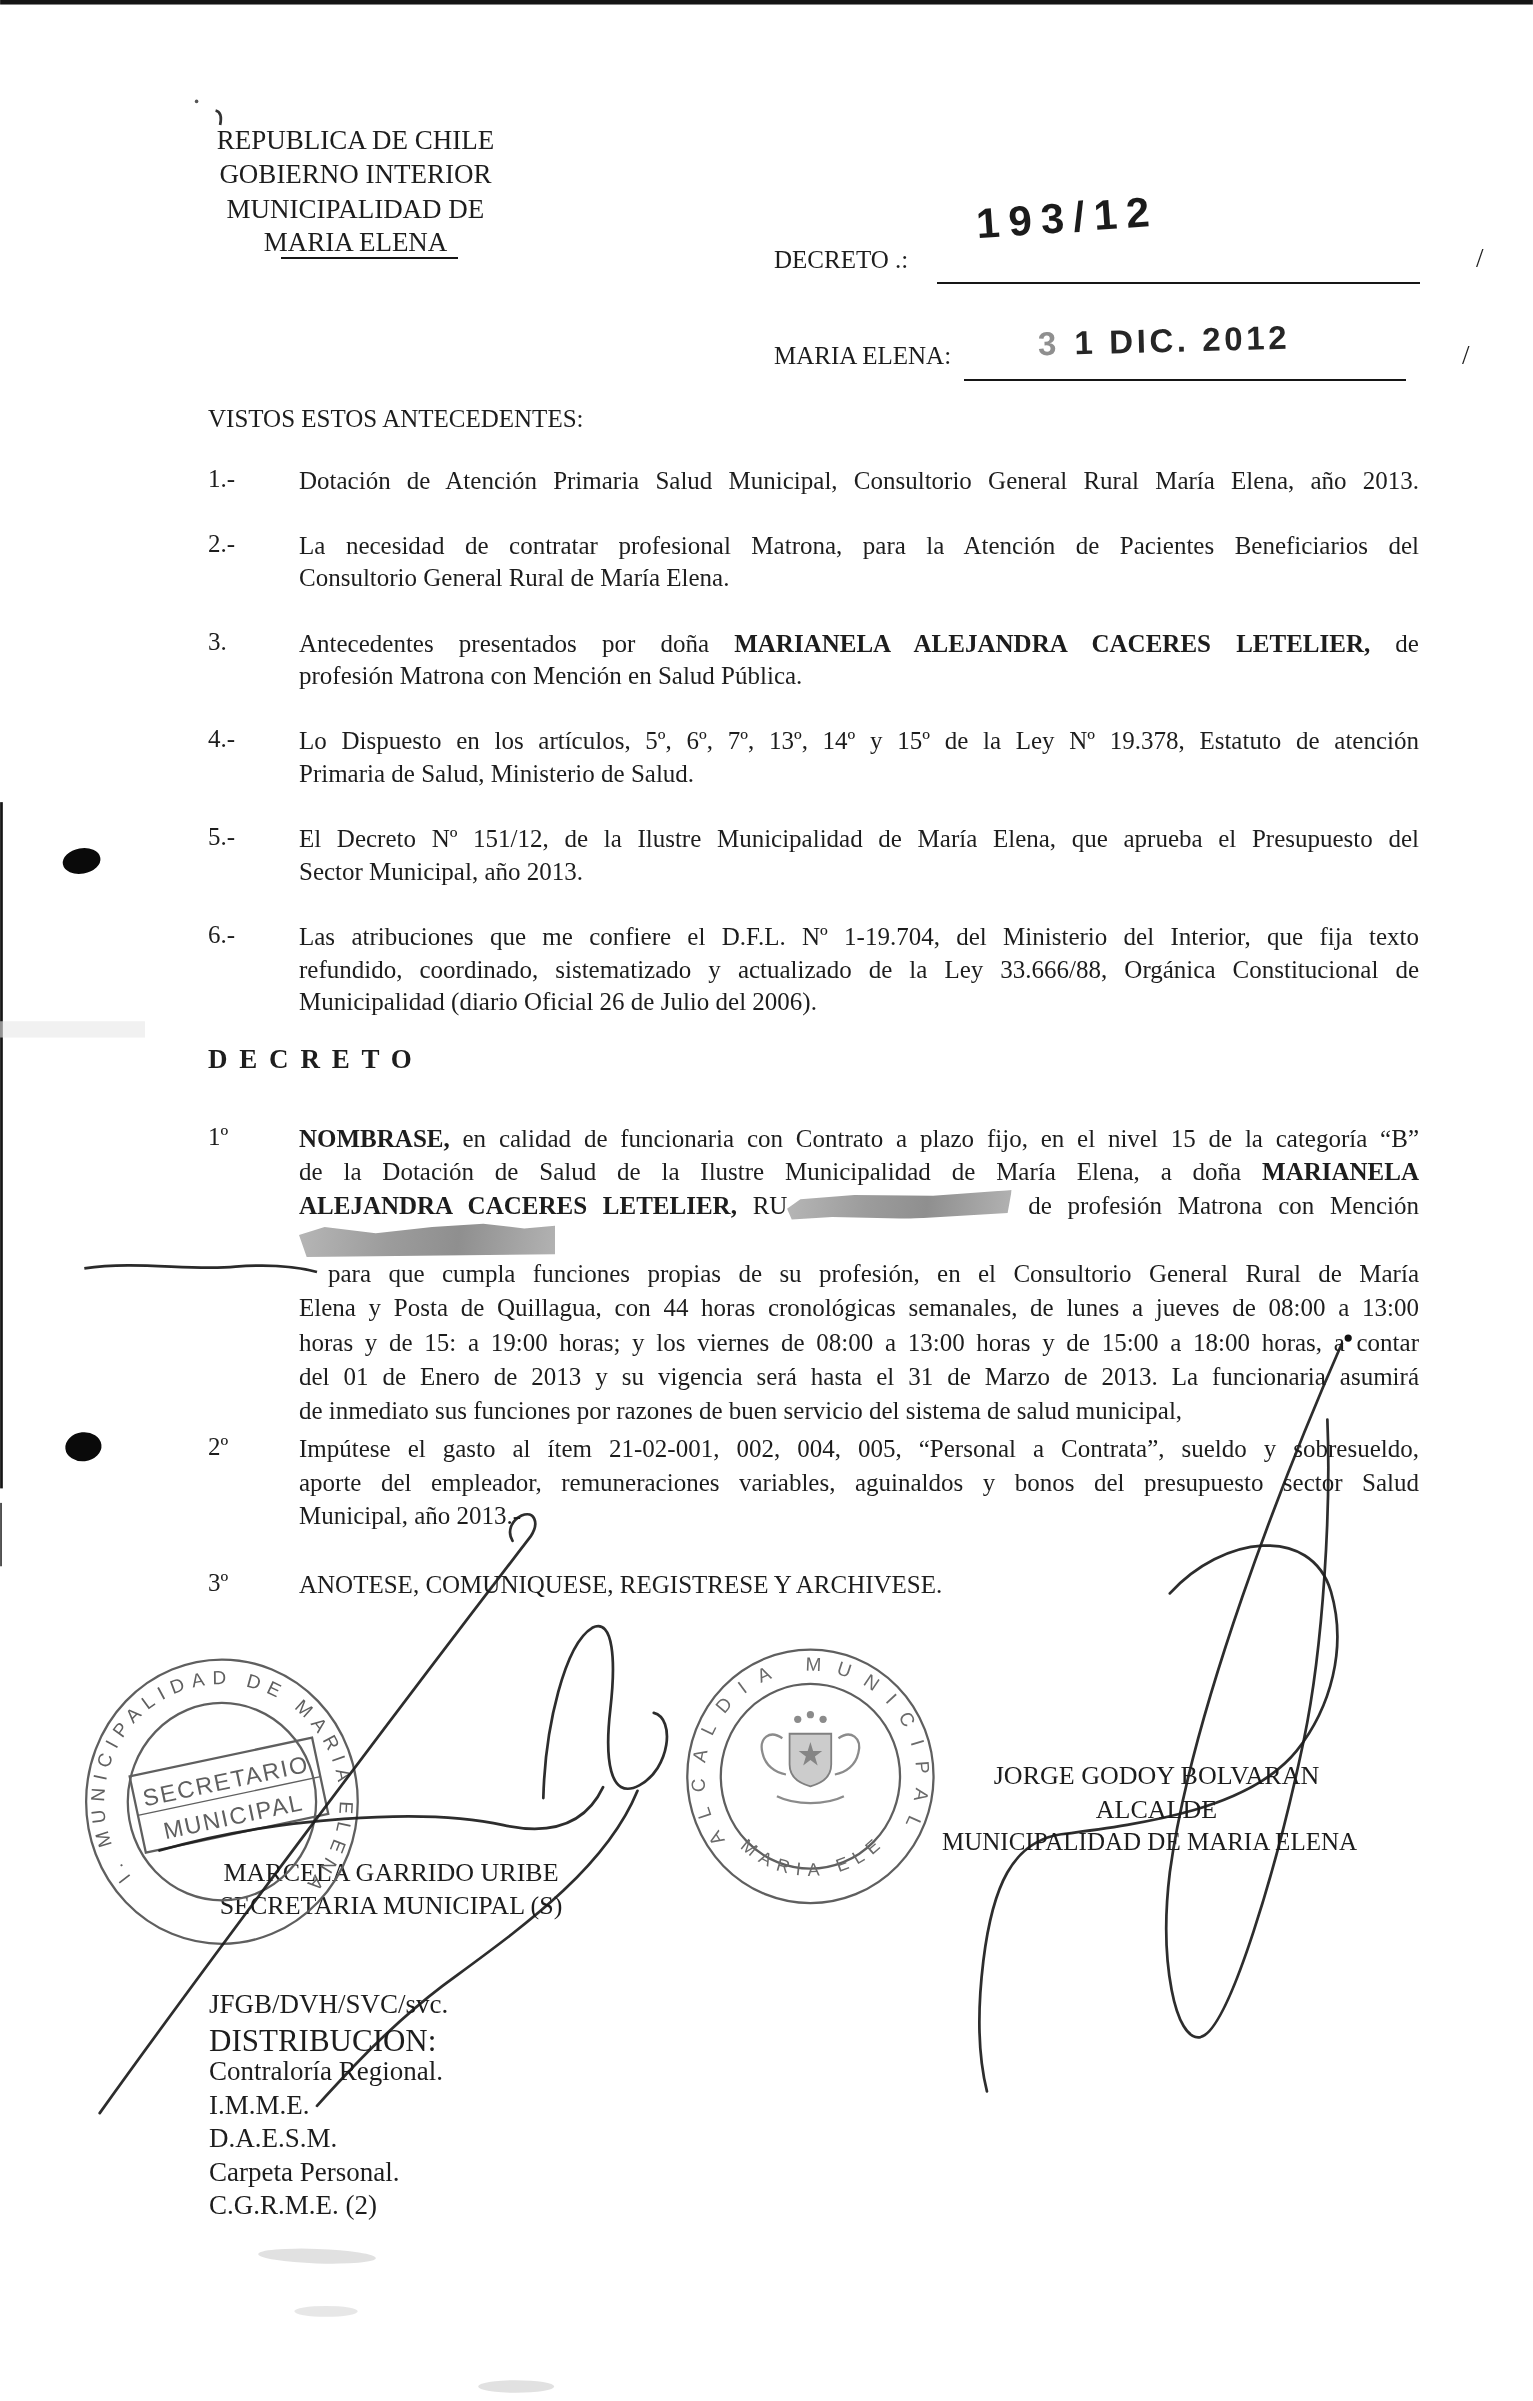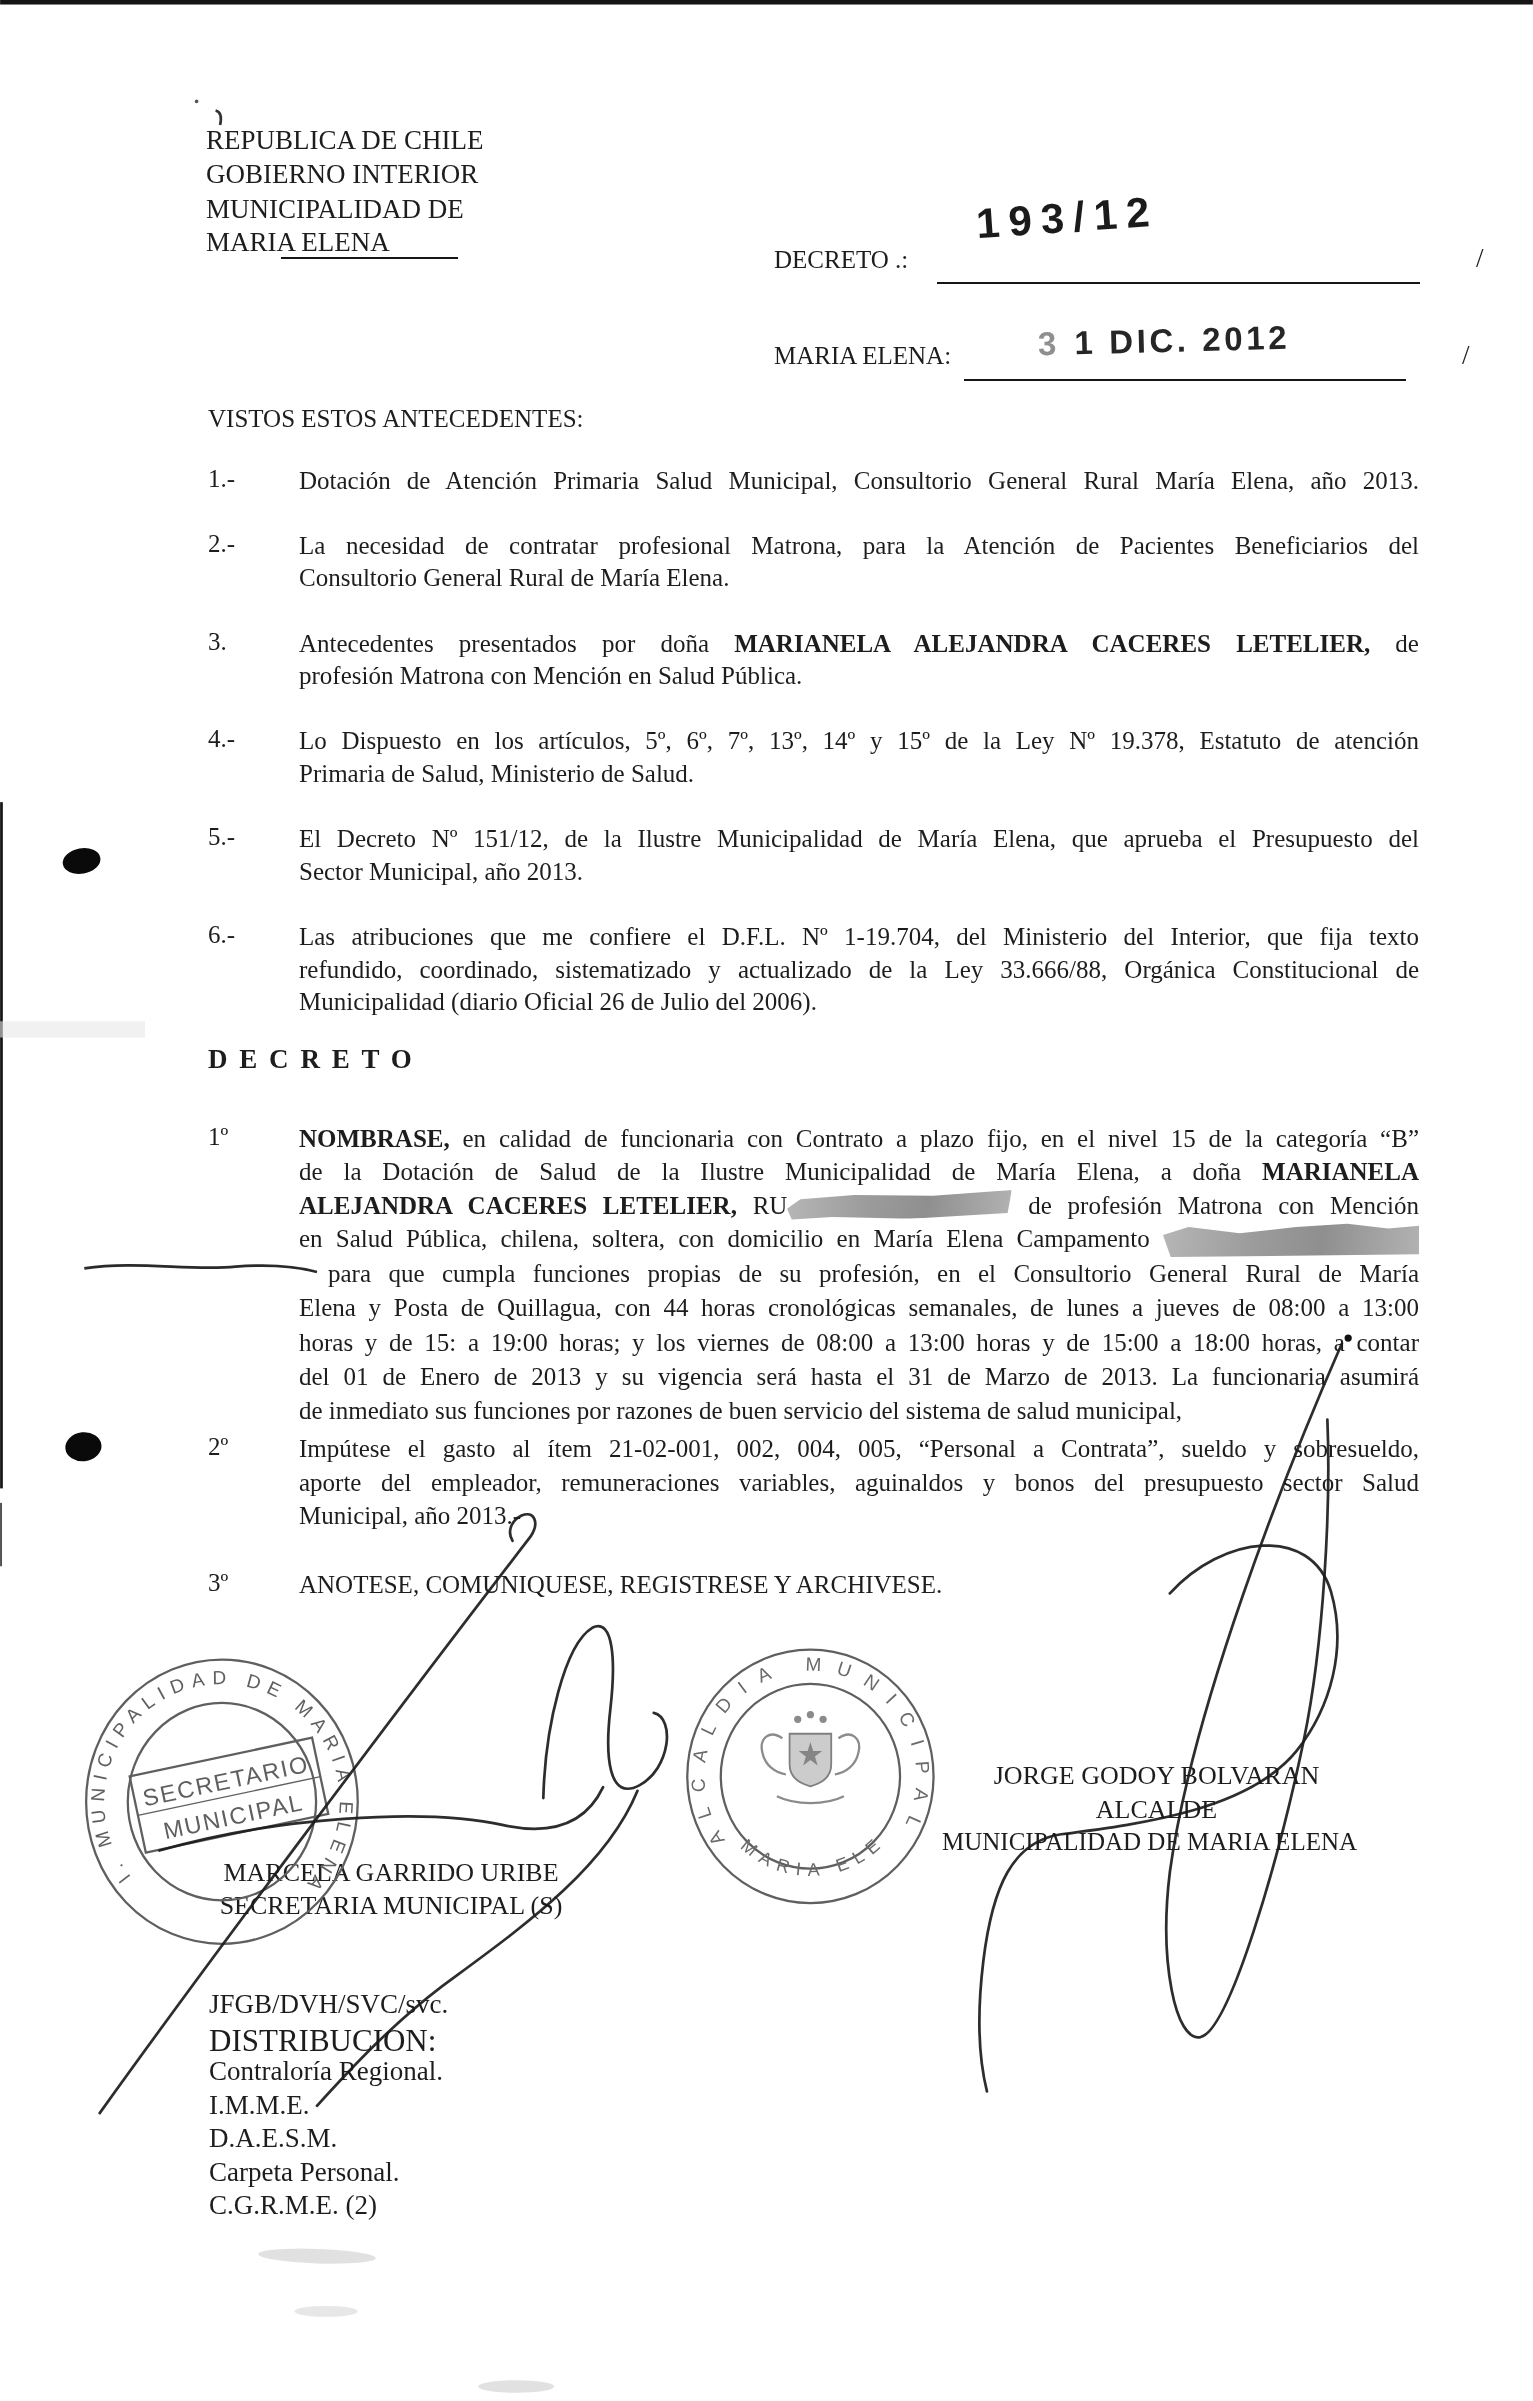--- a/index.html
+++ b/index.html
@@ -5,21 +5,21 @@
   html,body{margin:0;padding:0;background:#ffffff;}
   #page{position:relative;width:1533px;height:2401px;background:#fff;overflow:hidden;
         font-family:"Liberation Serif","DejaVu Serif",serif;color:#1d1d1d;}
   .t{position:absolute;white-space:pre;}
   .jl{position:absolute;width:1120px;text-align:justify;text-align-last:justify;
       font-size:25px;line-height:31px;}
   .pl{position:absolute;font-size:25px;line-height:31px;white-space:pre;}
   .num{position:absolute;left:208px;font-size:25px;}
   .b{font-weight:bold;}
   .ul{position:absolute;background:#161616;height:2.3px;}
-  .hdr{position:absolute;left:206px;width:299px;font-size:27px;}
+  .hdr{position:absolute;left:206px;width:299px;text-align:center;font-size:27px;}
   .blob{display:inline-block;background:linear-gradient(97deg,#b6b6b6 0%,#9c9c9c 35%,#8f8f8f 62%,#b2b2b2 100%);}
   .blob1{width:225px;height:27px;vertical-align:-4.5px;transform:rotate(-1deg);
          clip-path:polygon(0 55%,6% 20%,30% 8%,65% 16%,100% 0,98% 85%,55% 100%,20% 88%,2% 95%);}
   .blob2{width:256px;height:34px;vertical-align:-10px;
          clip-path:polygon(0 35%,10% 12%,30% 30%,52% 12%,72% 2%,88% 16%,100% 8%,100% 92%,3% 100%);}
   .stampnum{position:absolute;left:976px;top:194px;transform:rotate(-4deg);
             font-family:"Liberation Sans",sans-serif;font-weight:bold;font-size:42px;
             letter-spacing:9px;color:#1b1b1b;}
   .datestamp{position:absolute;left:1038px;top:322px;transform:rotate(-1.5deg);
              font-family:"Liberation Sans",sans-serif;font-weight:bold;font-size:33px;letter-spacing:3.6px;}
@@ -75,21 +75,21 @@
   <div class="jl" style="left:299px;top:921px">Las atribuciones que me confiere el D.F.L. Nº 1-19.704, del Ministerio del Interior, que fija texto</div>
   <div class="jl" style="left:299px;top:954px">refundido, coordinado, sistematizado y actualizado de la Ley 33.666/88, Orgánica Constitucional de</div>
   <div class="pl" style="left:299px;top:986px">Municipalidad (diario Oficial 26 de Julio del 2006).</div>
 
   <div class="t b" style="left:208px;top:1044px;font-size:27px;letter-spacing:11.8px">DECRETO</div>
 
   <div class="num" style="top:1123px">1º</div>
   <div class="jl" style="left:299px;top:1123px"><span class="b">NOMBRASE,</span><span> en calidad de funcionaria con Contrato a plazo fijo,  en el nivel 15 de la categoría “B”</span></div>
   <div class="jl" style="left:299px;top:1190px"><span class="b">ALEJANDRA CACERES LETELIER,</span><span> RU</span><span class="blob blob1"></span><span> de profesión Matrona con Mención</span></div>
   <div class="jl" style="left:299px;top:1156px"><span>de la Dotación de Salud de la Ilustre Municipalidad de María Elena,   a doña </span><span class="b">MARIANELA</span></div>
-  <div class="jl" style="left:299px;top:1223px"><span>en Salud Pública,  chilena, soltera, con domicilio en María Elena Campamento </span><span class="blob blob2"></span></div>
+  <div class="jl" style="left:299px;top:1223px"><span class="blob blob2"></span></div>
   <div class="jl" style="left:328px;top:1258px;width:1091px">para que cumpla funciones propias de su profesión, en el Consultorio General Rural de María</div>
   <div class="jl" style="left:299px;top:1292px">Elena y Posta de Quillagua, con 44 horas cronológicas semanales, de lunes a jueves de 08:00 a 13:00</div>
   <div class="jl" style="left:299px;top:1327px">horas y de 15: a 19:00 horas; y los viernes de 08:00 a 13:00 horas y de 15:00 a 18:00 horas, a contar</div>
   <div class="jl" style="left:299px;top:1361px">del 01  de Enero de 2013 y su vigencia será hasta el 31 de Marzo de 2013.  La  funcionaria  asumirá</div>
   <div class="pl" style="left:299px;top:1395px">de inmediato sus funciones por razones de buen servicio del sistema de salud municipal,</div>
 
   <div class="num" style="top:1433px">2º</div>
   <div class="jl" style="left:299px;top:1433px">Impútese el gasto al ítem 21-02-001, 002, 004, 005,  “Personal a Contrata”, sueldo y sobresueldo,</div>
   <div class="jl" style="left:299px;top:1467px">aporte del empleador, remuneraciones variables, aguinaldos y bonos del presupuesto sector Salud</div>
   <div class="pl" style="left:299px;top:1500px">Municipal, año 2013.-</div>

